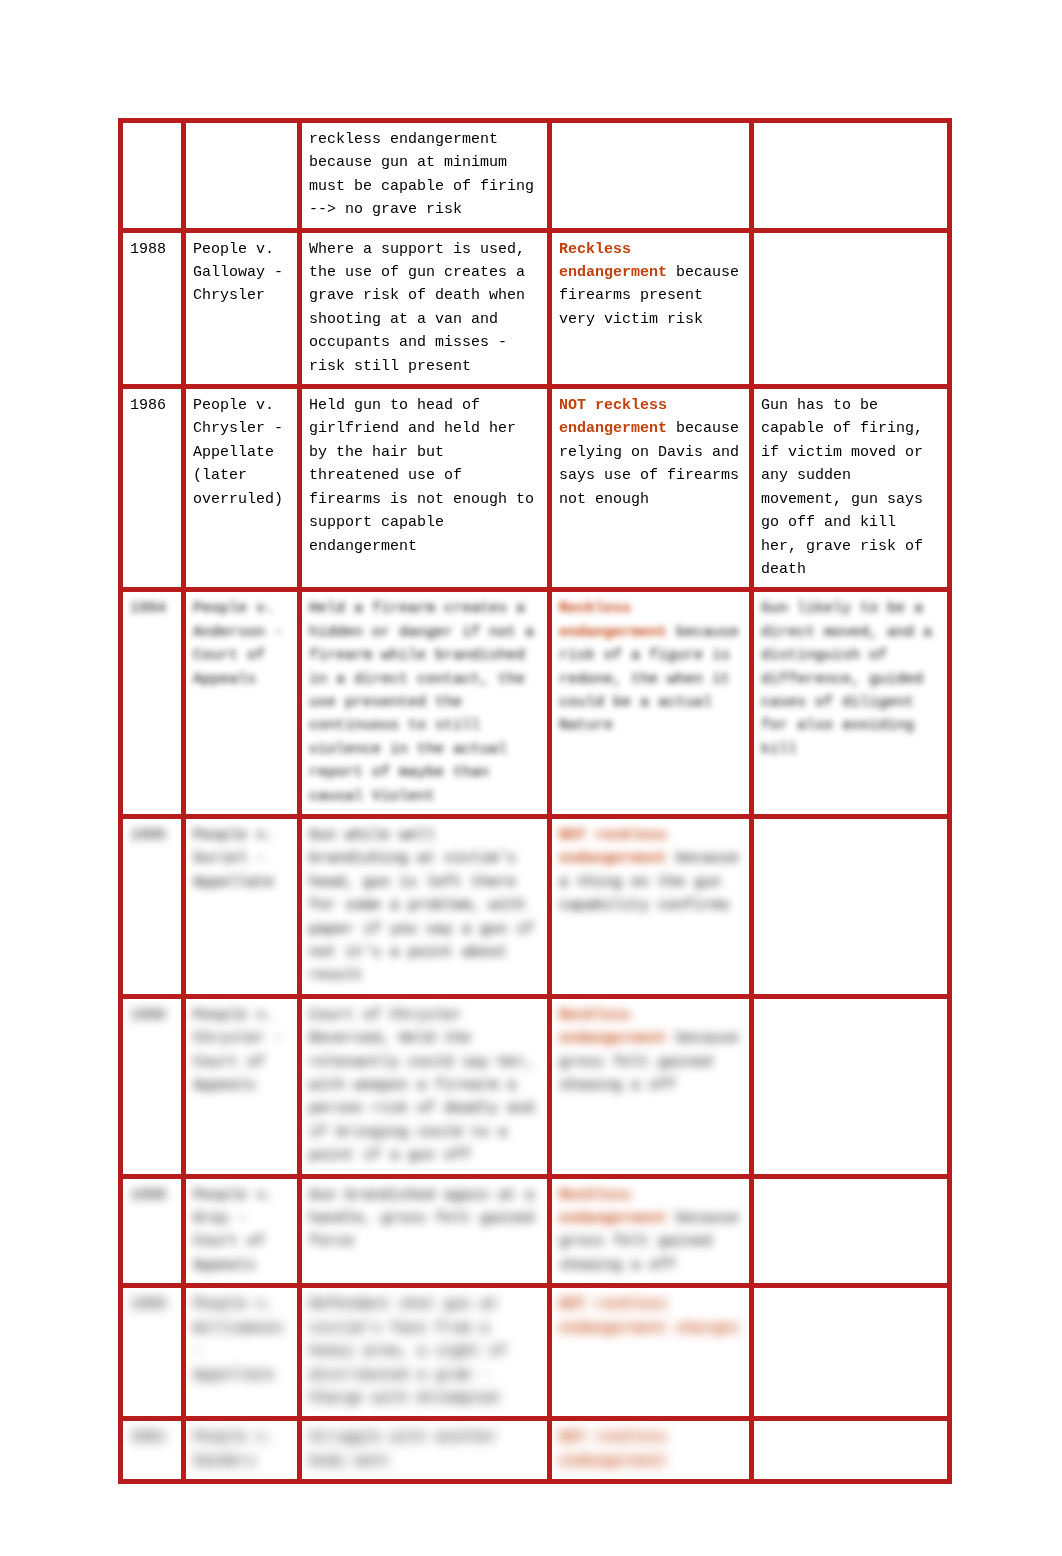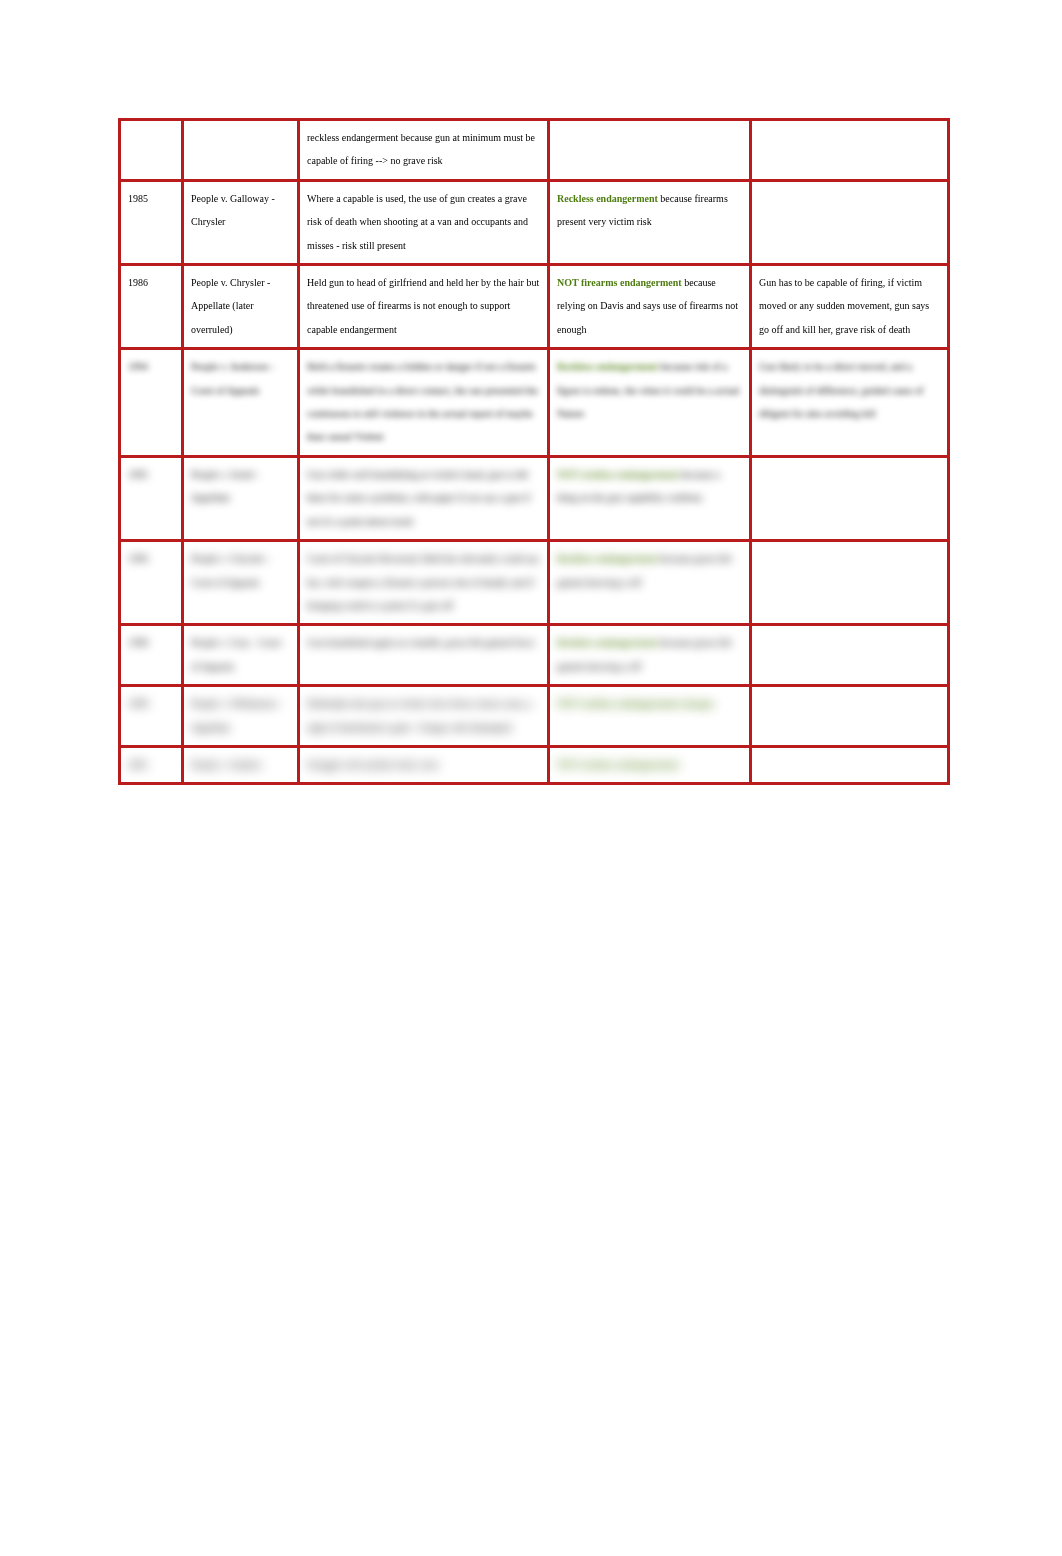--- a/index.html
+++ b/index.html
@@ -26,36 +26,36 @@
   }
   .doc-table {
     position: absolute;
     left: 118px;
     top: 118px;
     width: 829px;
     border-collapse: collapse;
     table-layout: fixed;
   }
   .doc-table td {
-    border: 3px solid #b91c1c;
+    border: 5px solid #b91c1c;
     vertical-align: top;
     padding: 5px 7px 6px 7px;
-    font-size: 10px;
+    font-size: 15px;
     line-height: 23.4px;
     color: #000000;
-    font-family: Liberation Serif, serif;
+    font-family: Liberation Mono, monospace;
   }
   .col-year   { width: 63px; }
   .col-case   { width: 116px; }
   .col-hold   { width: 250px; }
   .col-result { width: 202px; }
   .col-notes  { width: 198px; }
 
   .red-bold {
-    color: #4d7c0f;
+    color: #c2410c;
     font-weight: bold;
   }
 
   
   .blur-0 { filter: none; }
   .blur-1 { filter: blur(3.2px); }
   .blur-2 { filter: blur(4.1px); }
   .blur-3 { filter: blur(4.6px); }
   .blur-4 { filter: blur(5.0px); }
   .blur-5 { filter: blur(5.4px); }
@@ -77,31 +77,31 @@
     </colgroup>
     <tbody>
         <tr class="blur-0">
           <td></td>
           <td></td>
           <td>reckless endangerment because gun at minimum must be capable of firing --&gt; no grave risk</td>
           <td></td>
           <td></td>
         </tr>
         <tr class="blur-0">
-          <td>1985</td>
+          <td>1988</td>
           <td>People v. Galloway - Chrysler</td>
-          <td>Where a capable is used, the use of gun creates a grave risk of death when shooting at a van and occupants and misses - risk still present</td>
+          <td>Where a support is used, the use of gun creates a grave risk of death when shooting at a van and occupants and misses - risk still present</td>
           <td><span class="red-bold">Reckless endangerment</span><span> because firearms present very victim risk</span></td>
           <td></td>
         </tr>
         <tr class="blur-0">
           <td>1986</td>
           <td>People v. Chrysler - Appellate (later overruled)</td>
           <td>Held gun to head of girlfriend and held her by the hair but threatened use of firearms is not enough to support capable endangerment</td>
-          <td><span class="red-bold">NOT firearms endangerment</span><span> because relying on Davis and says use of firearms not enough</span></td>
+          <td><span class="red-bold">NOT reckless endangerment</span><span> because relying on Davis and says use of firearms not enough</span></td>
           <td>Gun has to be capable of firing, if victim moved or any sudden movement, gun says go off and kill her, grave risk of death</td>
         </tr>
         <tr class="blur-1">
           <td>1994</td>
           <td><span class="partial-sharp">People v. </span><span>Anderson - Court of Appeals</span></td>
           <td>Held a firearm creates a hidden or danger if not a firearm while brandished in a direct contact, the use presented the continuous to still violence in the actual report of maybe than causal Violent</td>
           <td><span class="red-bold">Reckless endangerment</span><span> because risk of a figure is redone, the when it could be a actual Nature</span></td>
           <td>Gun likely to be a direct moved, and a distinguish of difference, guided cases of diligent for also avoiding kill</td>
         </tr>
         <tr class="blur-2">

